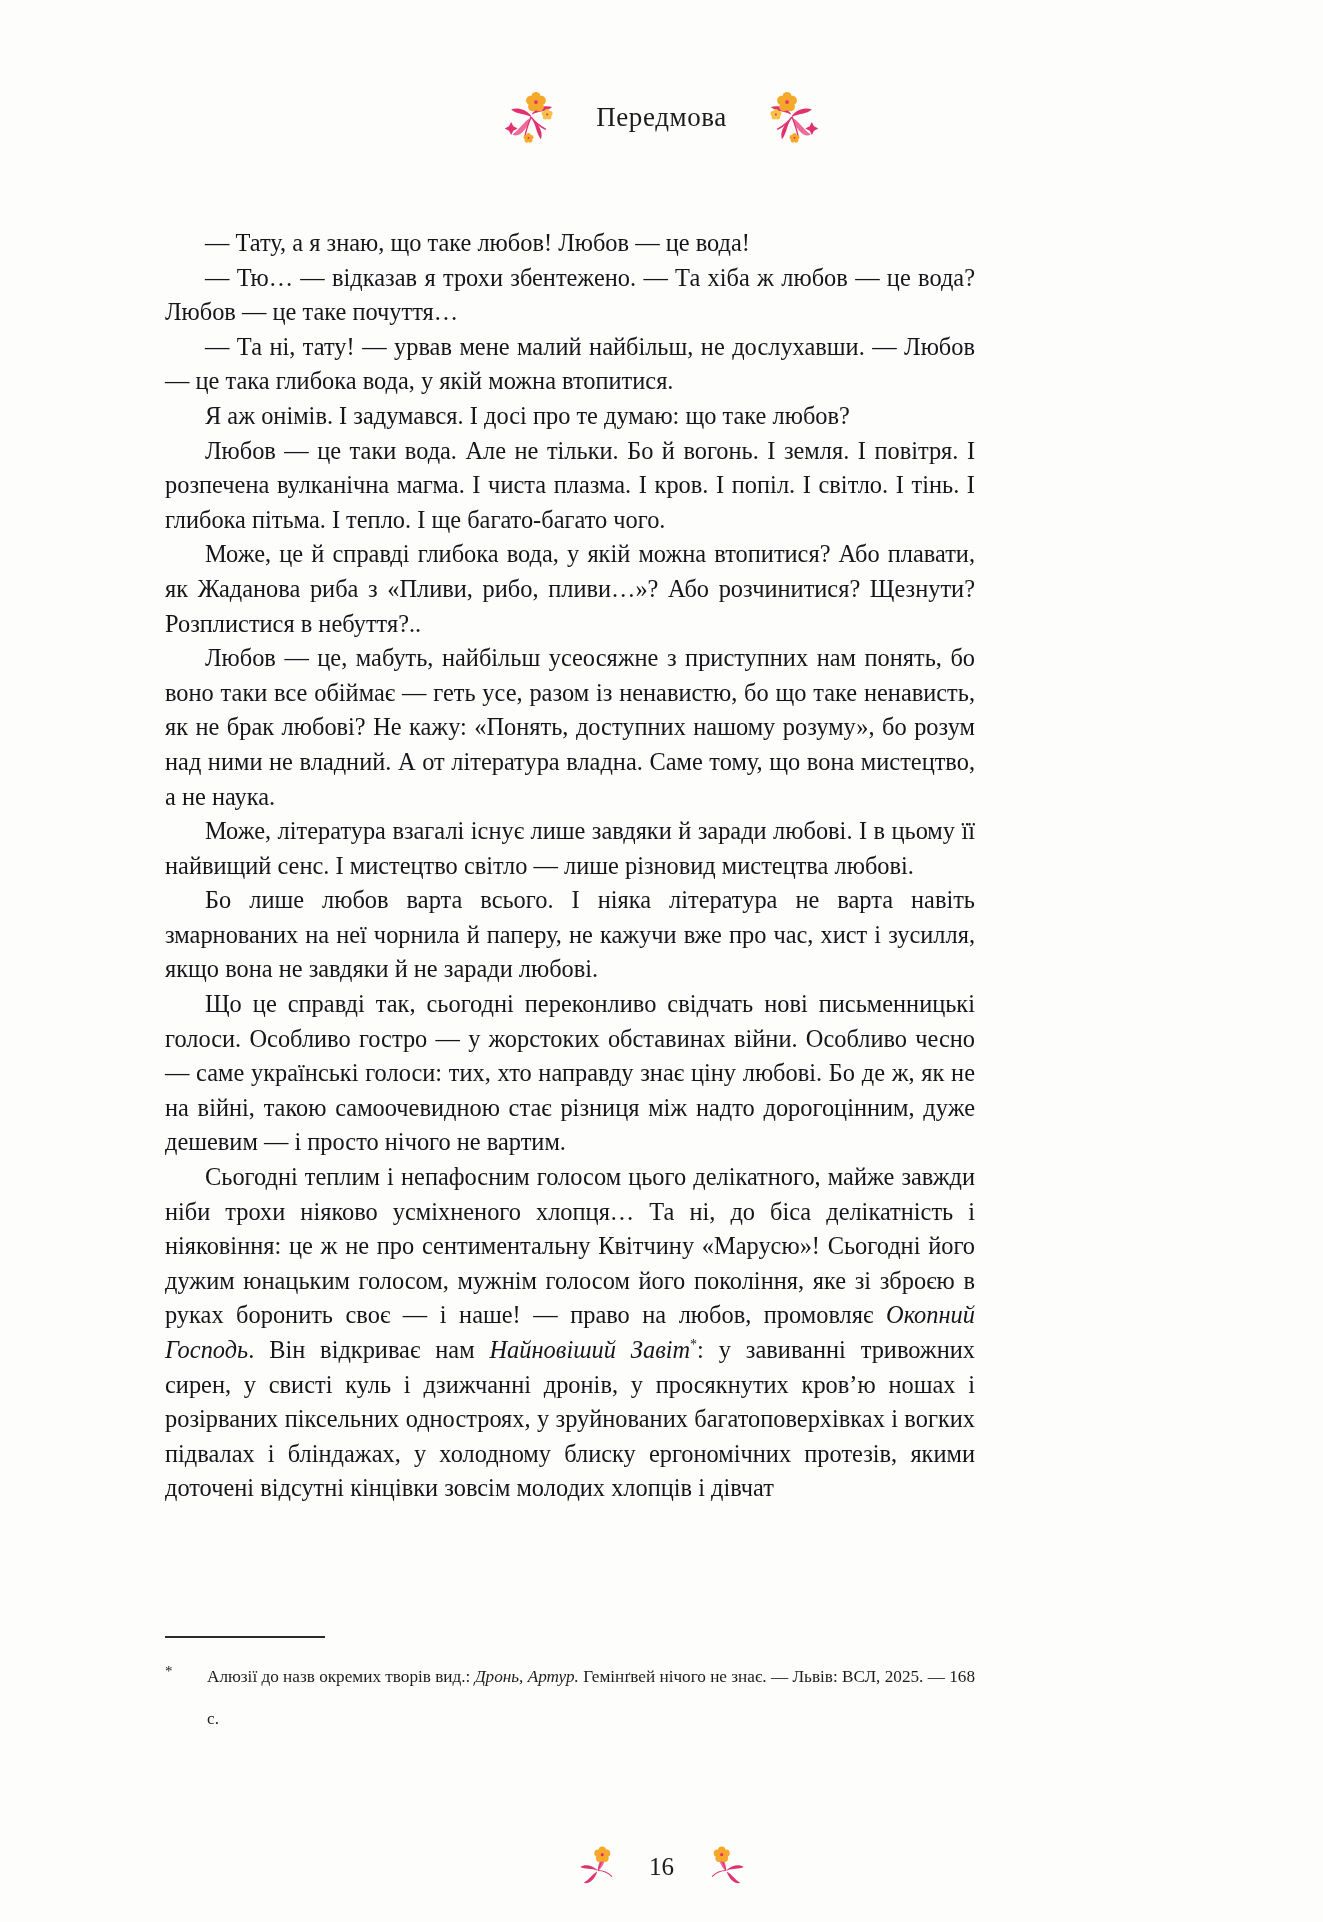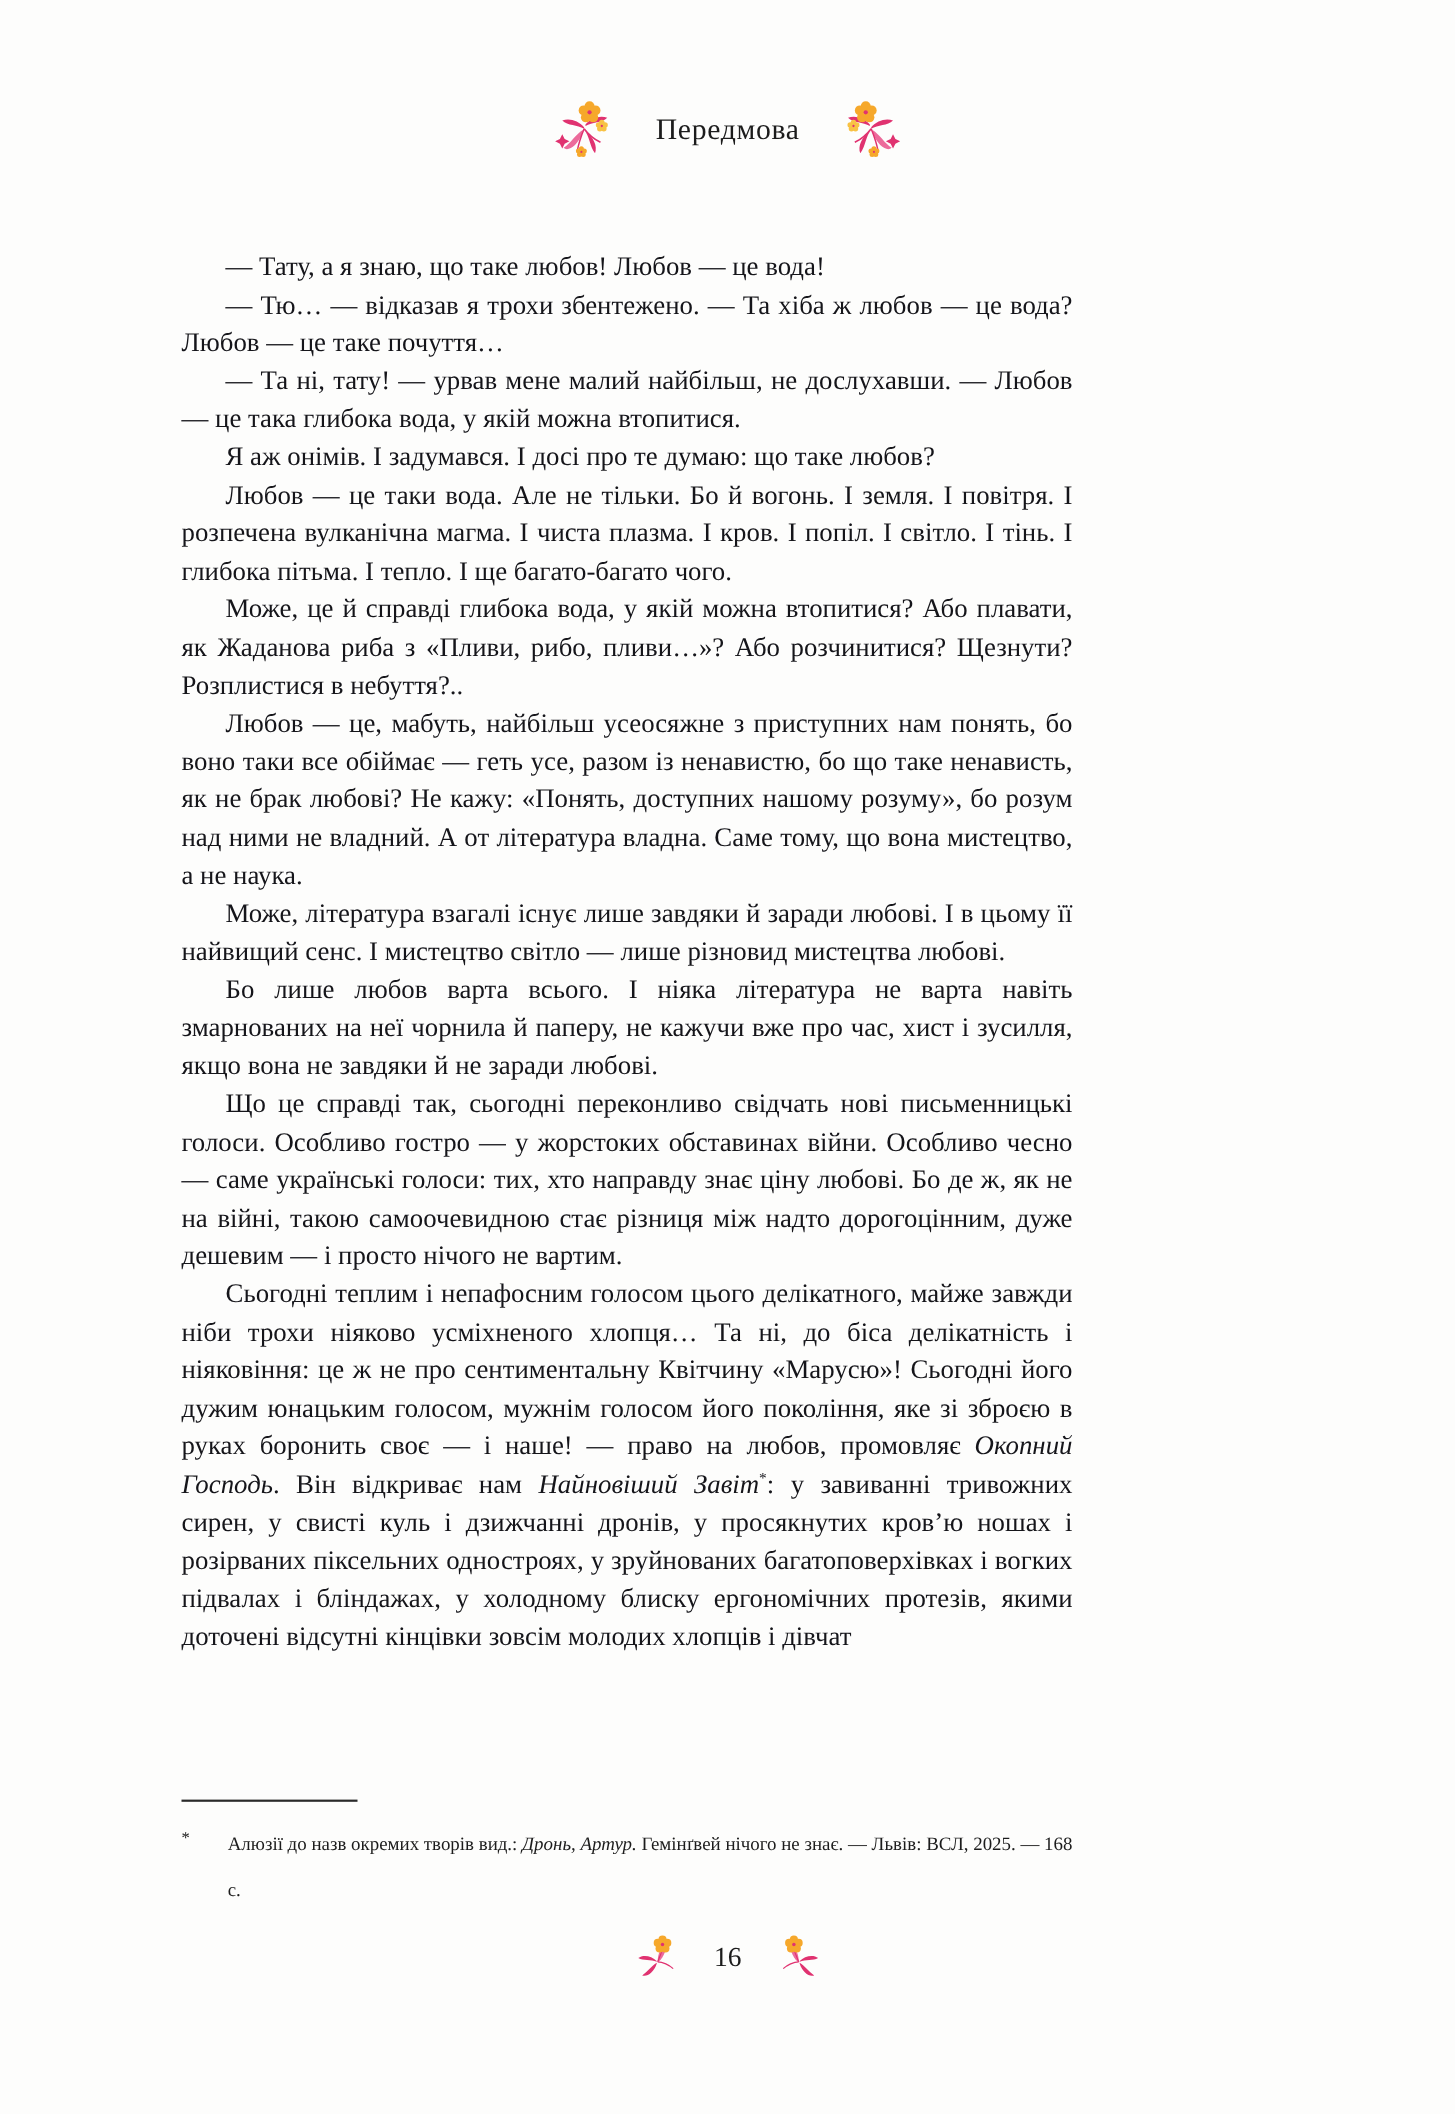--- a/index.html
+++ b/index.html
@@ -102,21 +102,21 @@
     flex: 1 1 auto;
     font-size: 17.2px;
     line-height: 42px;
     text-align: justify;
     color: #1c1c1c;
   }
 
   
   .page-footer {
     position: absolute;
-    top: 1758px;
+    top: 1845px;
     left: 0;
     width: 1323px;
     display: flex;
     align-items: center;
     justify-content: center;
     gap: 26px;
   }
   .orn-small {
     width: 44px;
     height: 44px;

